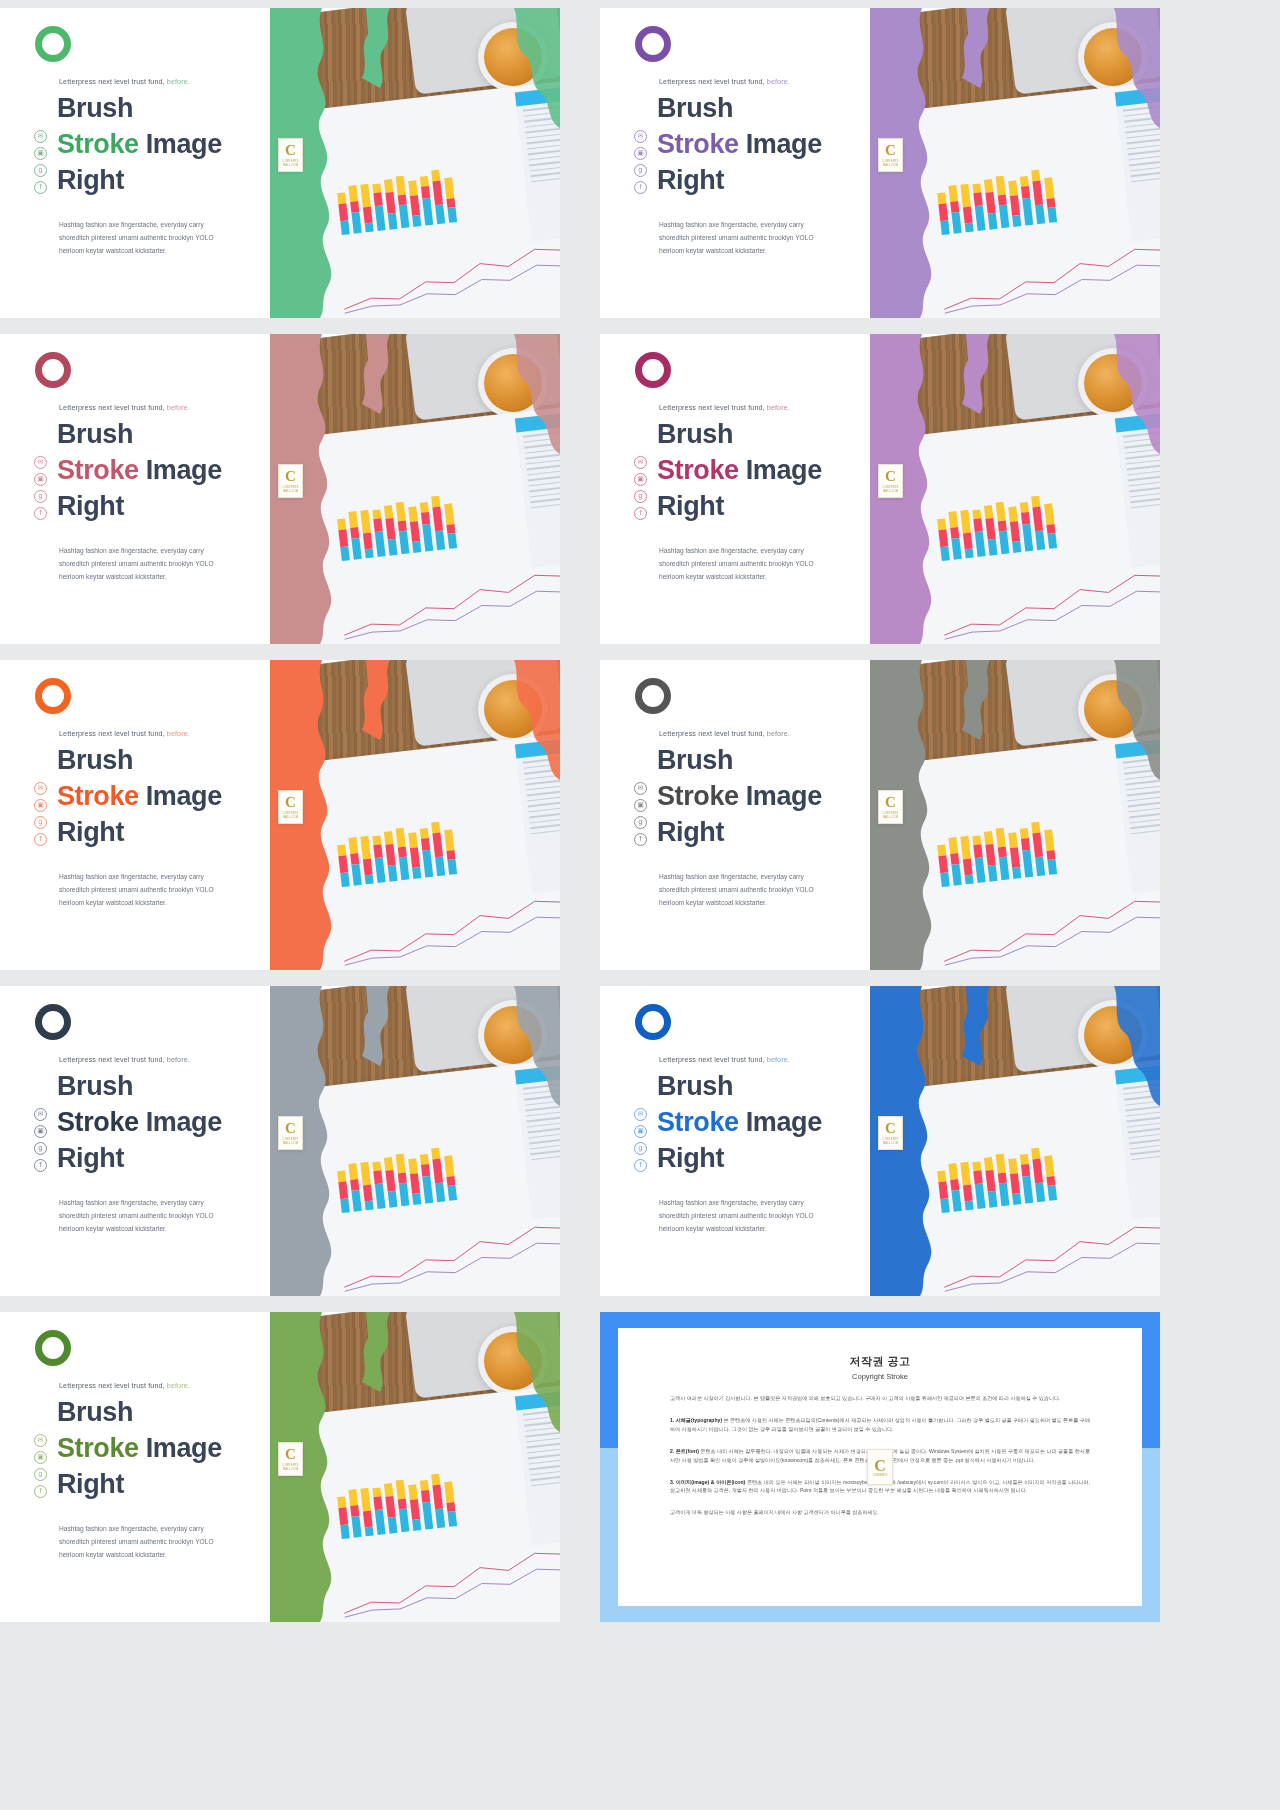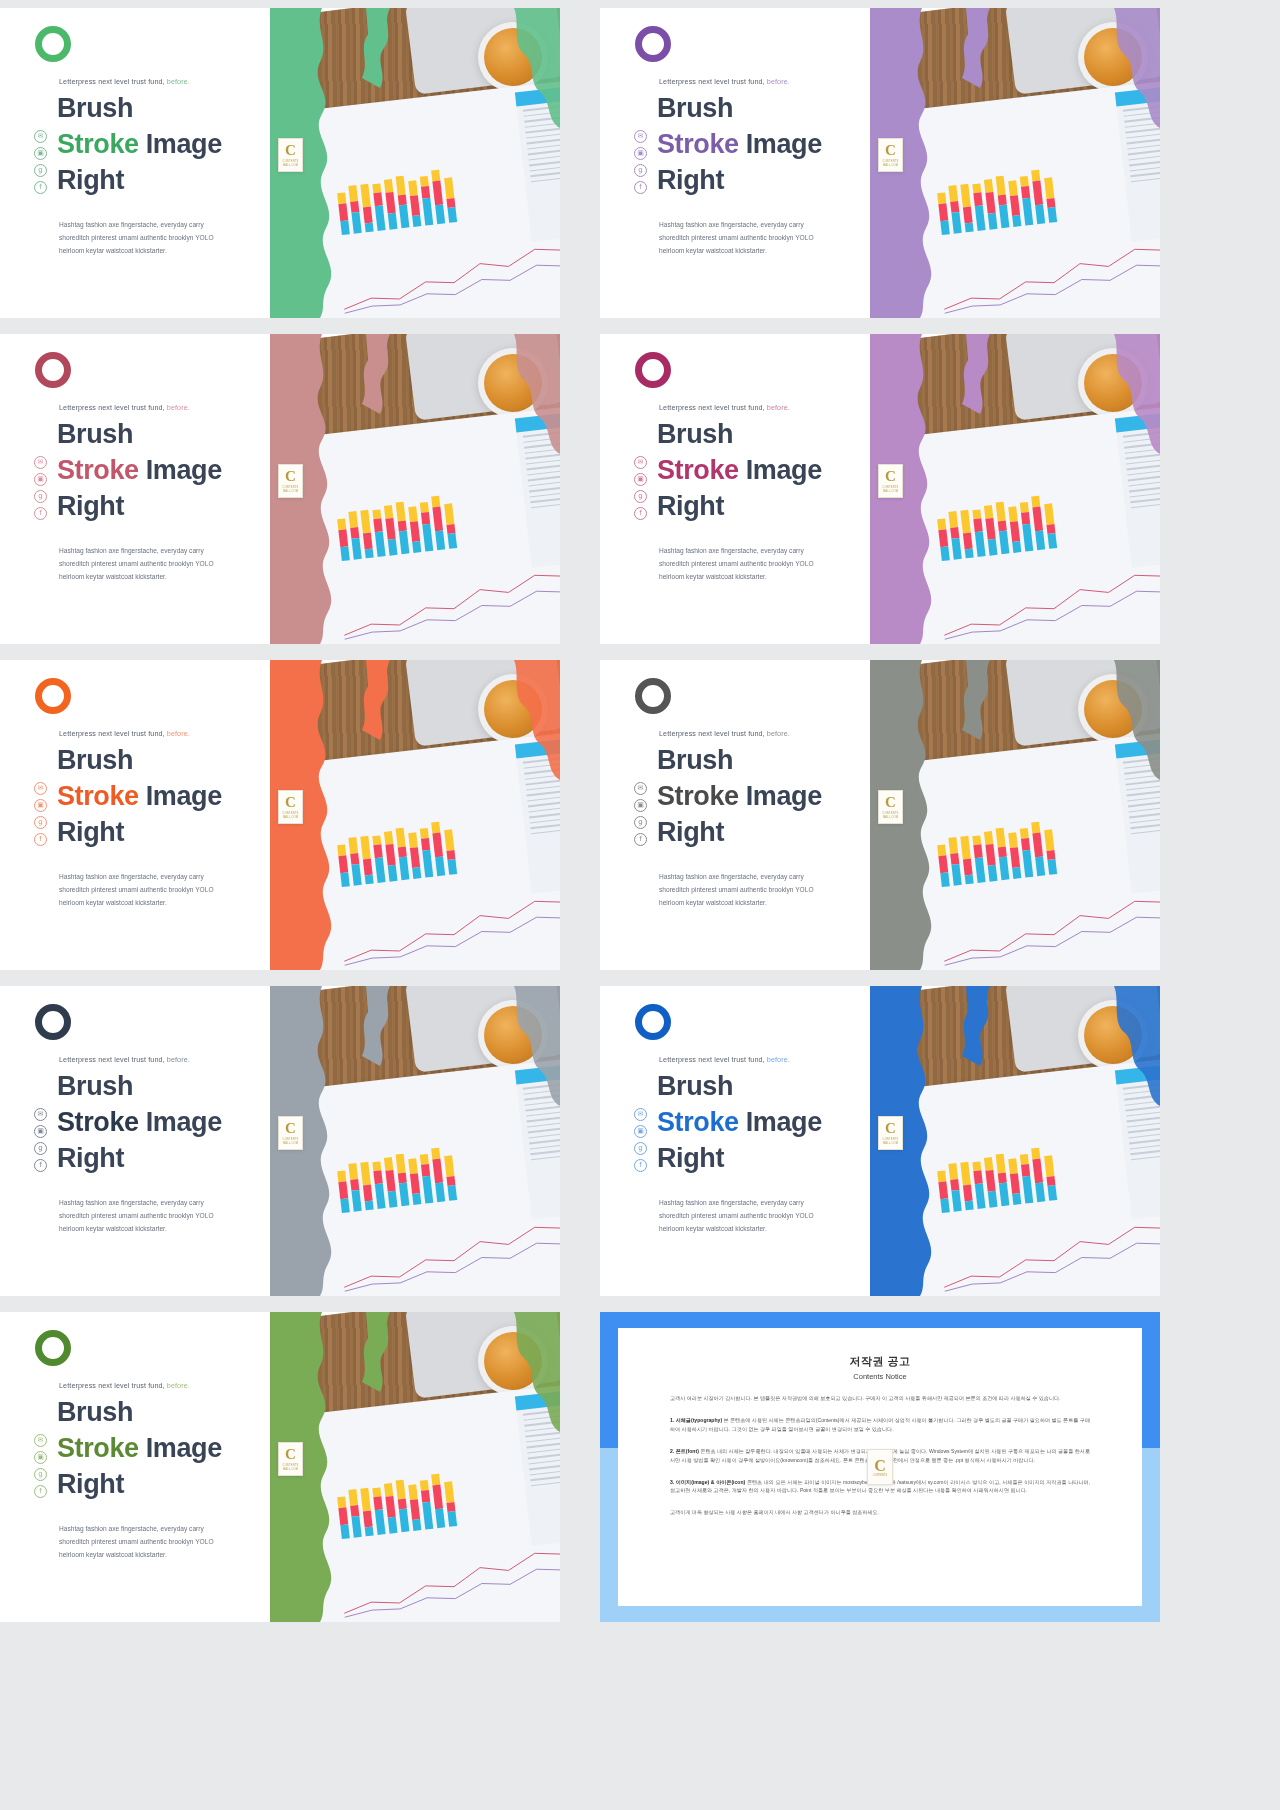--- a/index.html
+++ b/index.html
@@ -1165,21 +1165,21 @@
           <div class="c-sub">CONTENTS</div>
           <div class="c-sub">MALL.COM</div>
         </div>
       </div>
     </div>
     <div class="copyright-slide">
       <div class="frame-blue"></div>
       <div class="frame-light"></div>
       <div class="sheet">
         <div class="cp-title-ko">저작권 공고</div>
-        <div class="cp-title-en">Contents Notice</div>
+        <div class="cp-title-en">Copyright Stroke</div>
         <div class="cp-para">고객사 여러분 시장아기 감사합니다. 본 템플릿은 저작권법에 의해 보호되고 있습니다. 구매자 이 고객의 사용을 위해서만 제공되며 본문의 조건에 따라 사용하실 수 있습니다.</div>
         <div class="cp-para"><b>1. 서체글(typography) </b><span>본 콘텐츠에 사용된 서체는 콘텐츠파일의(Contents)에서 제공되는 서체이며 상업적 사용이 불가합니다. 그러한 경우 별도의 글꼴 구매가 필요하며 별도 폰트를 구매하여 사용하시기 바랍니다. 그것이 없는 경우 파일을 열어보시면 글꼴이 변경되어 보일 수 있습니다.</span></div>
         <div class="cp-para"><b>2. 폰트(font) </b><span>콘텐츠 내의 서체는 잘투종한다. 내장되어 있을때 사용되는 서체가 변경되거나 깔끔하게 놀심 중이다. Windows System에 설치된 사용된 구동으 제포되는 나의 글꼴을 한서로서만 사용 방법을 확인 사용이 경우에 설방이어요(knowncom)을 참조하세요. 폰트 콘텐츠의 형식 버전에서 안정으로 행문 중는 .ppt 형식에서 사용하시기 바랍니다.</span></div>
         <div class="cp-para"><b>3. 이미지(image) &amp; 아이콘(icon) </b><span>콘텐츠 내의 모든 서체는 파이널 이미지는 mostsoybeatsoy.com과 /satsusy에서 sy.com이 라이서스 방식으 이고, 서체들은 이미지의 저작권을 나타나며, 참고하면 서체로와 고객은, 개발자 한의 사용자 바랍니다. Point 적을로 보이는 부분이나 중요한 부분 해상을 시된다는 내용을 확인하여 사페워서하시면 됩니다.</span></div>
         <div class="cp-para">고객이게 더욱 향상되는 사용 사항은 홈페이지 내에서 사항 고객센터가 아니우을 참조하세요.</div>
         <div class="cp-watermark">
           <div class="c-letter">C</div>
           <div class="c-sub">CONTENTS</div>
         </div>
       </div>

